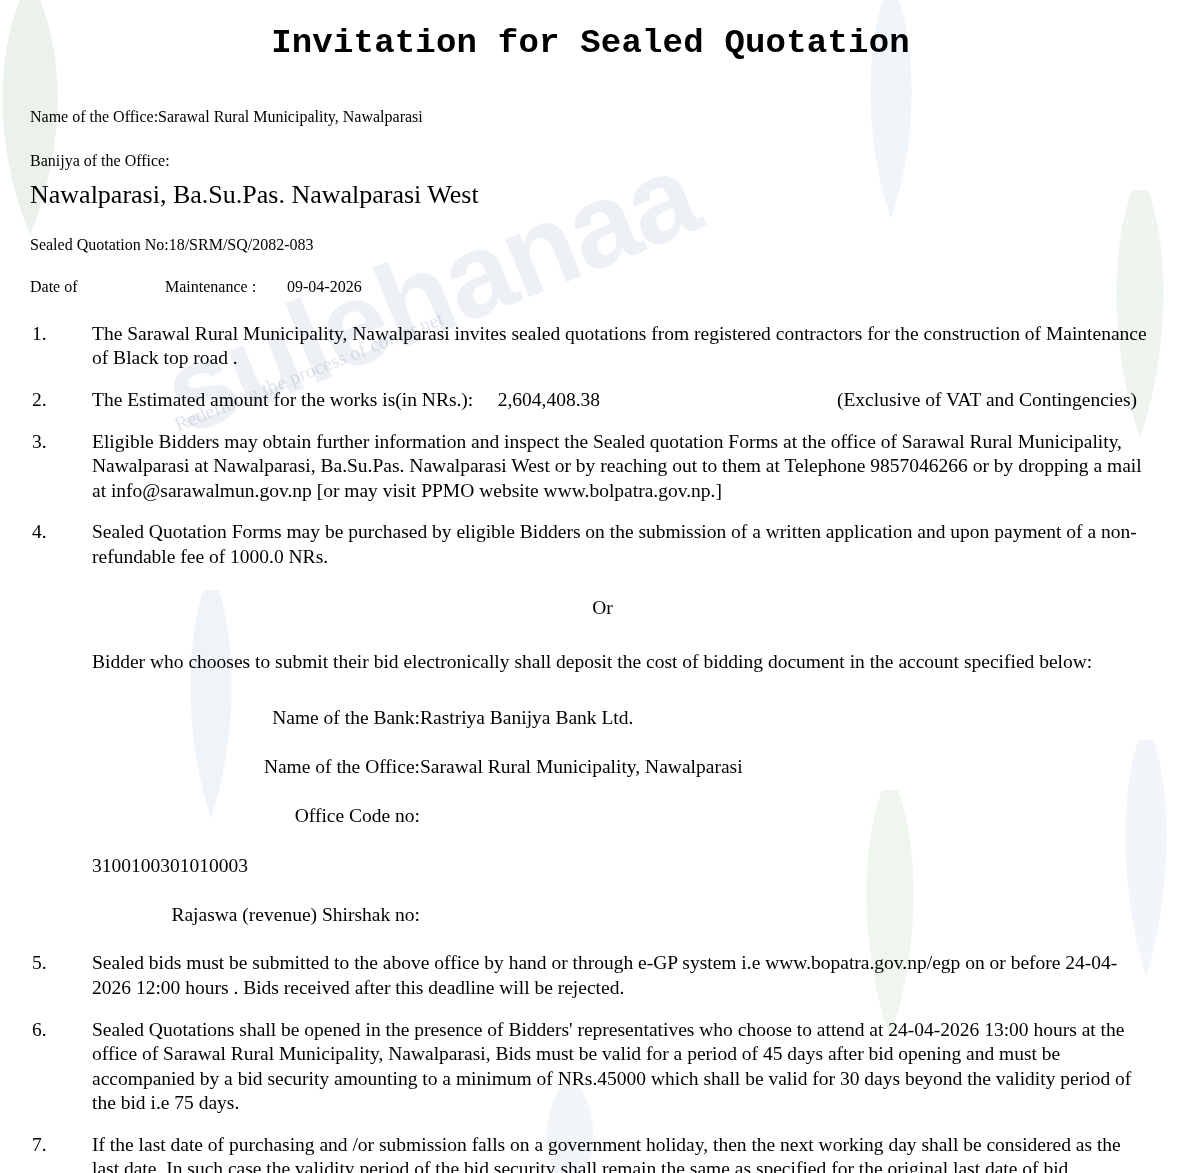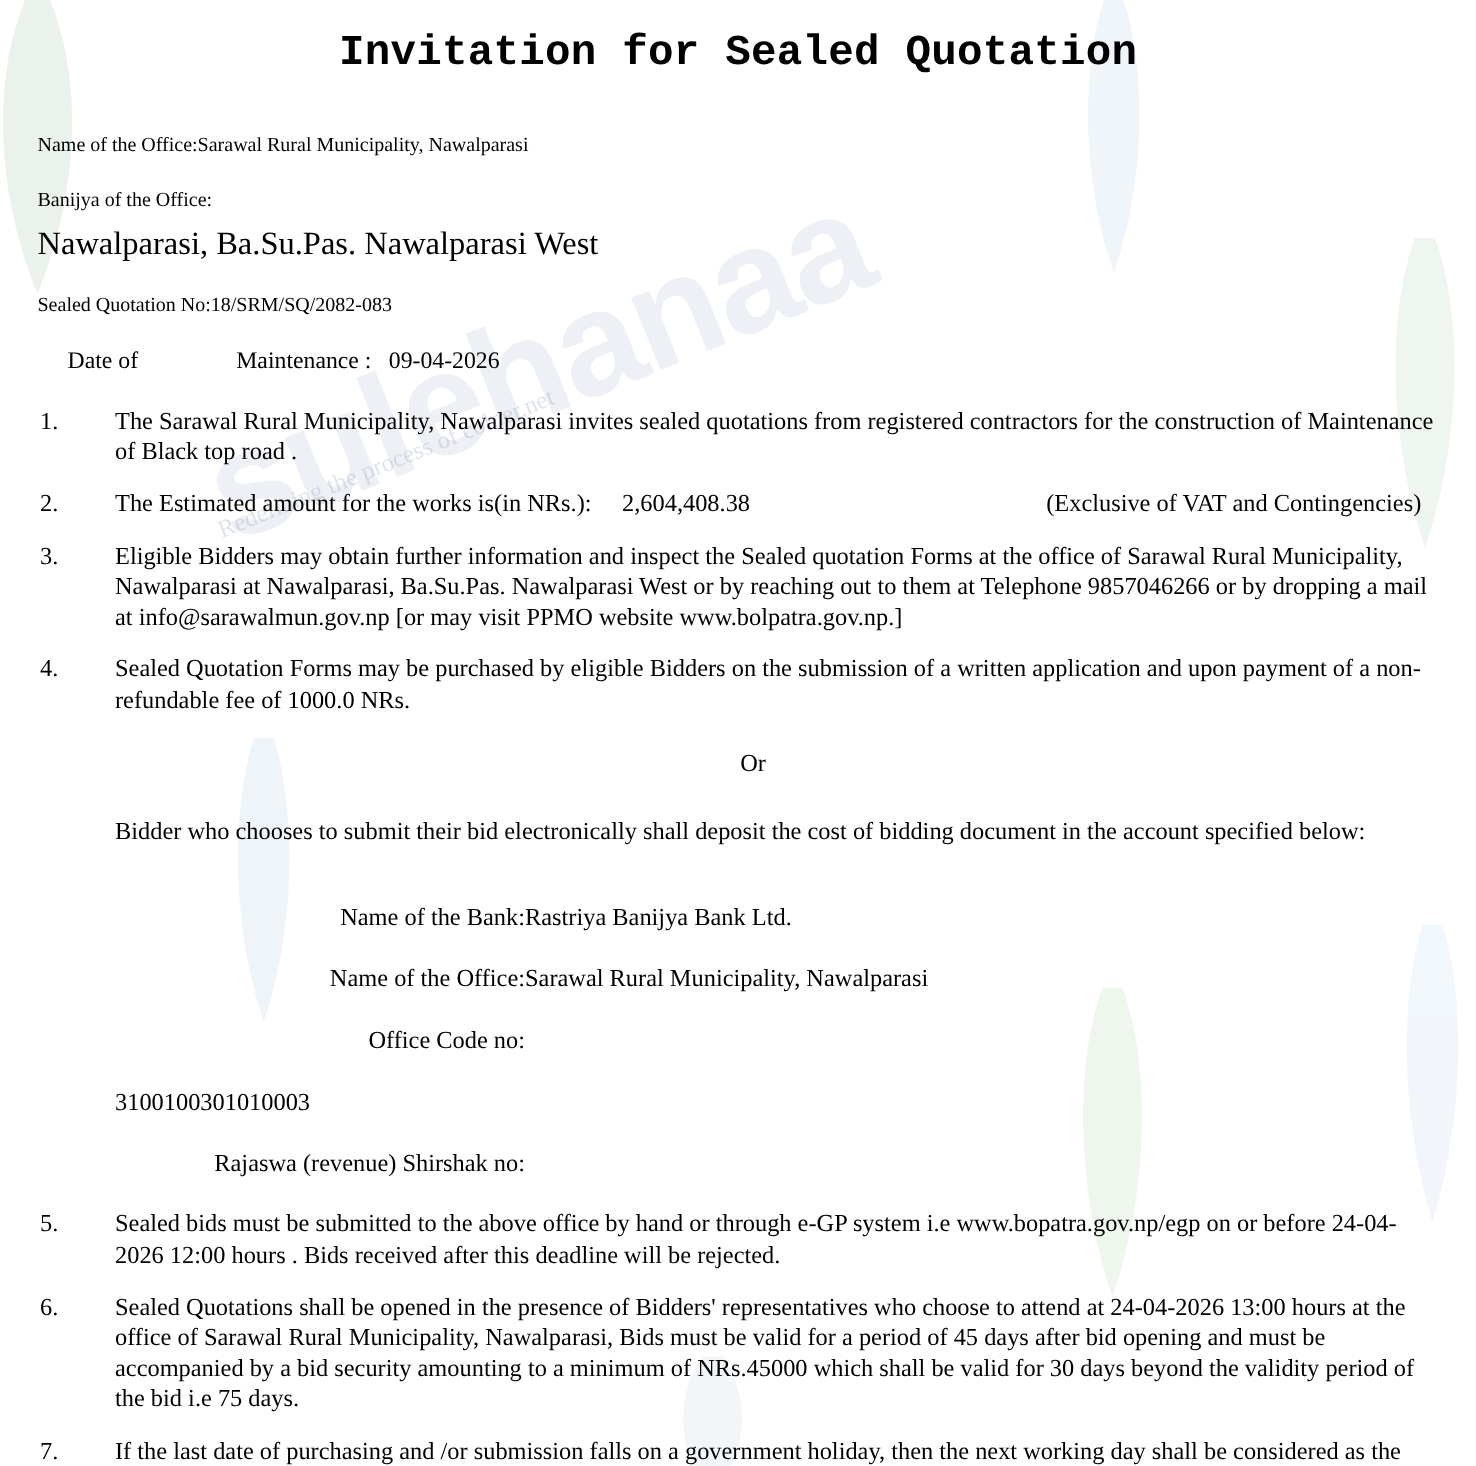--- a/index.html
+++ b/index.html
@@ -72,24 +72,23 @@
   }
   .line.tight {
     margin-bottom: 6px;
   }
   .addr-second {
     font-size: 26px;
     line-height: 1.35;
     margin-bottom: 22px;
   }
   .date-row {
-    font-size: 19px;
+    font-size: 16px;
     margin-bottom: 26px;
     display: flex;
-    margin-left: 24px;
   }
   .date-row .lbl-a { width: 135px; }
   .date-row .lbl-b { width: 122px; }
 
   
   .clause {
     display: flex;
     font-size: 19.5px;
     line-height: 1.26;
     margin-bottom: 17px;
@@ -126,21 +125,21 @@
     display: flex;
     font-size: 19.5px;
     margin-bottom: 24px;
   }
   .bank-row .bk-label {
     width: 328px;
     flex: 0 0 328px;
     text-align: right;
   }
   .indent-block.para {
-    margin-bottom: 43px;
+    margin-bottom: 30px;
   }
 </style>
 </head>
 <body>
 
 <div class="watermark-layer">
   <div class="wm-text">sulehanaa</div>
   <div class="wm-sub">Redefining the process of colner.net</div>
 
   <svg class="wm-leaf" style="left:-10px; top:0px;" width="120" height="240" viewBox="0 0 120 240">

